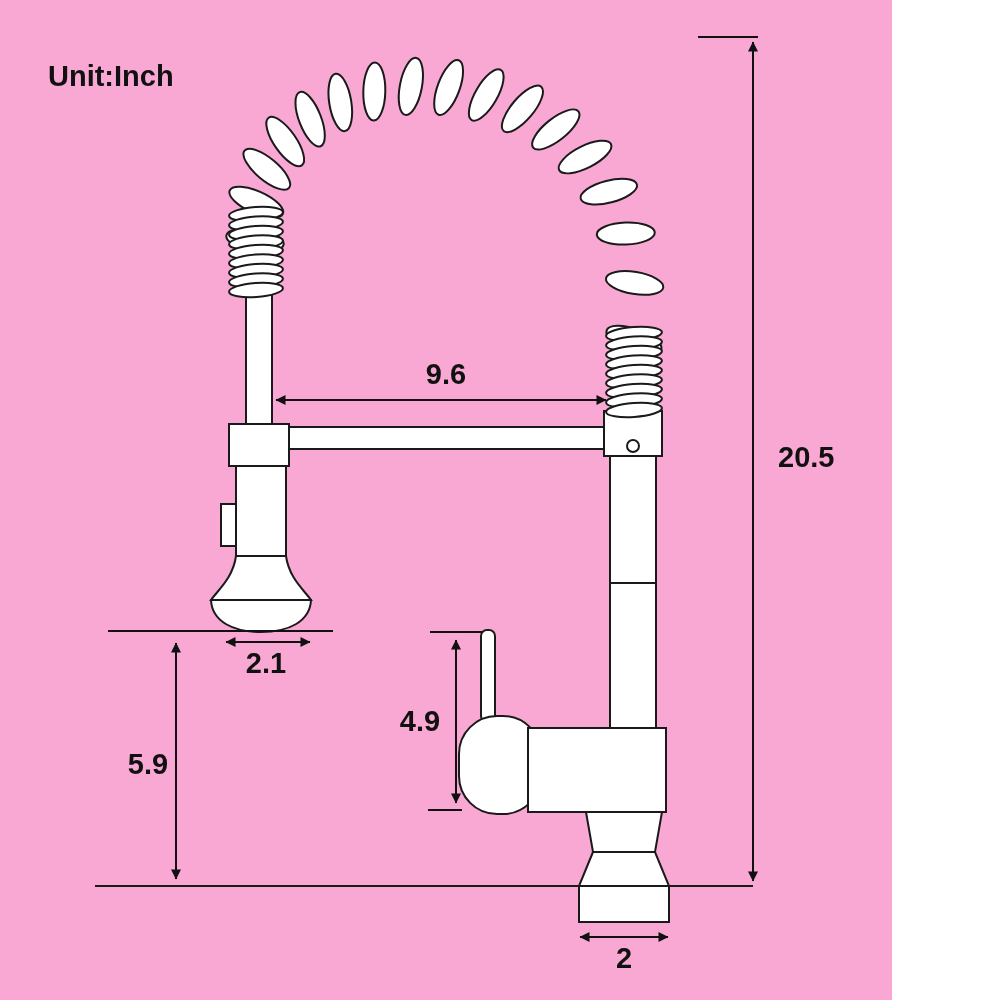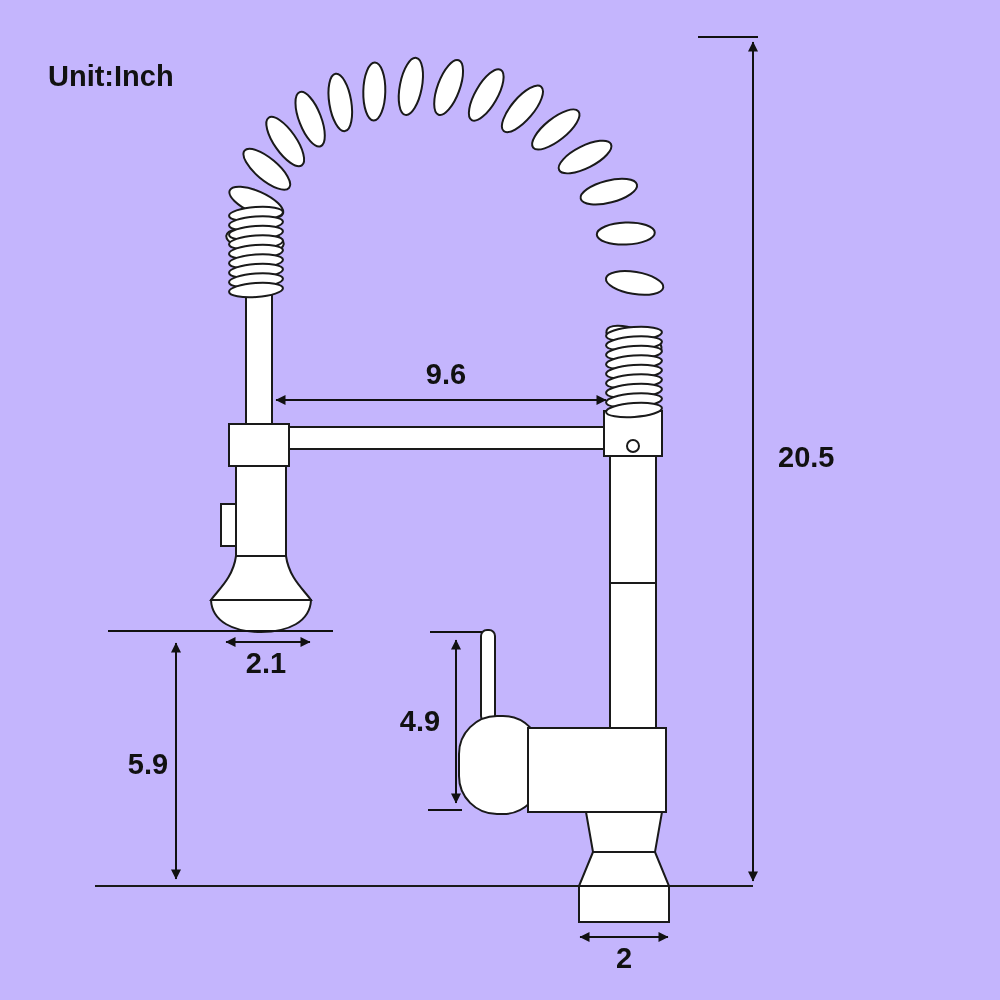--- a/index.html
+++ b/index.html
@@ -1,19 +1,19 @@
 <!DOCTYPE html>
 <html><head>
 <meta charset="utf-8">
 <style>
   html,body{margin:0;padding:0;background:#ffffff;}
   .page{
     position:relative;
-    width:1000px;height:1000px;
-    background:#c4b5fd;
+    width:892px;height:1000px;
+    background:#f9a8d4;
     font-family:"Liberation Sans", sans-serif;
   }
   svg{display:block;}
   .dim-text{
     font-family:"Liberation Sans", sans-serif;
     font-size:29px;
     font-weight:700;
     fill:#111111;
   }
   .unit-text{

